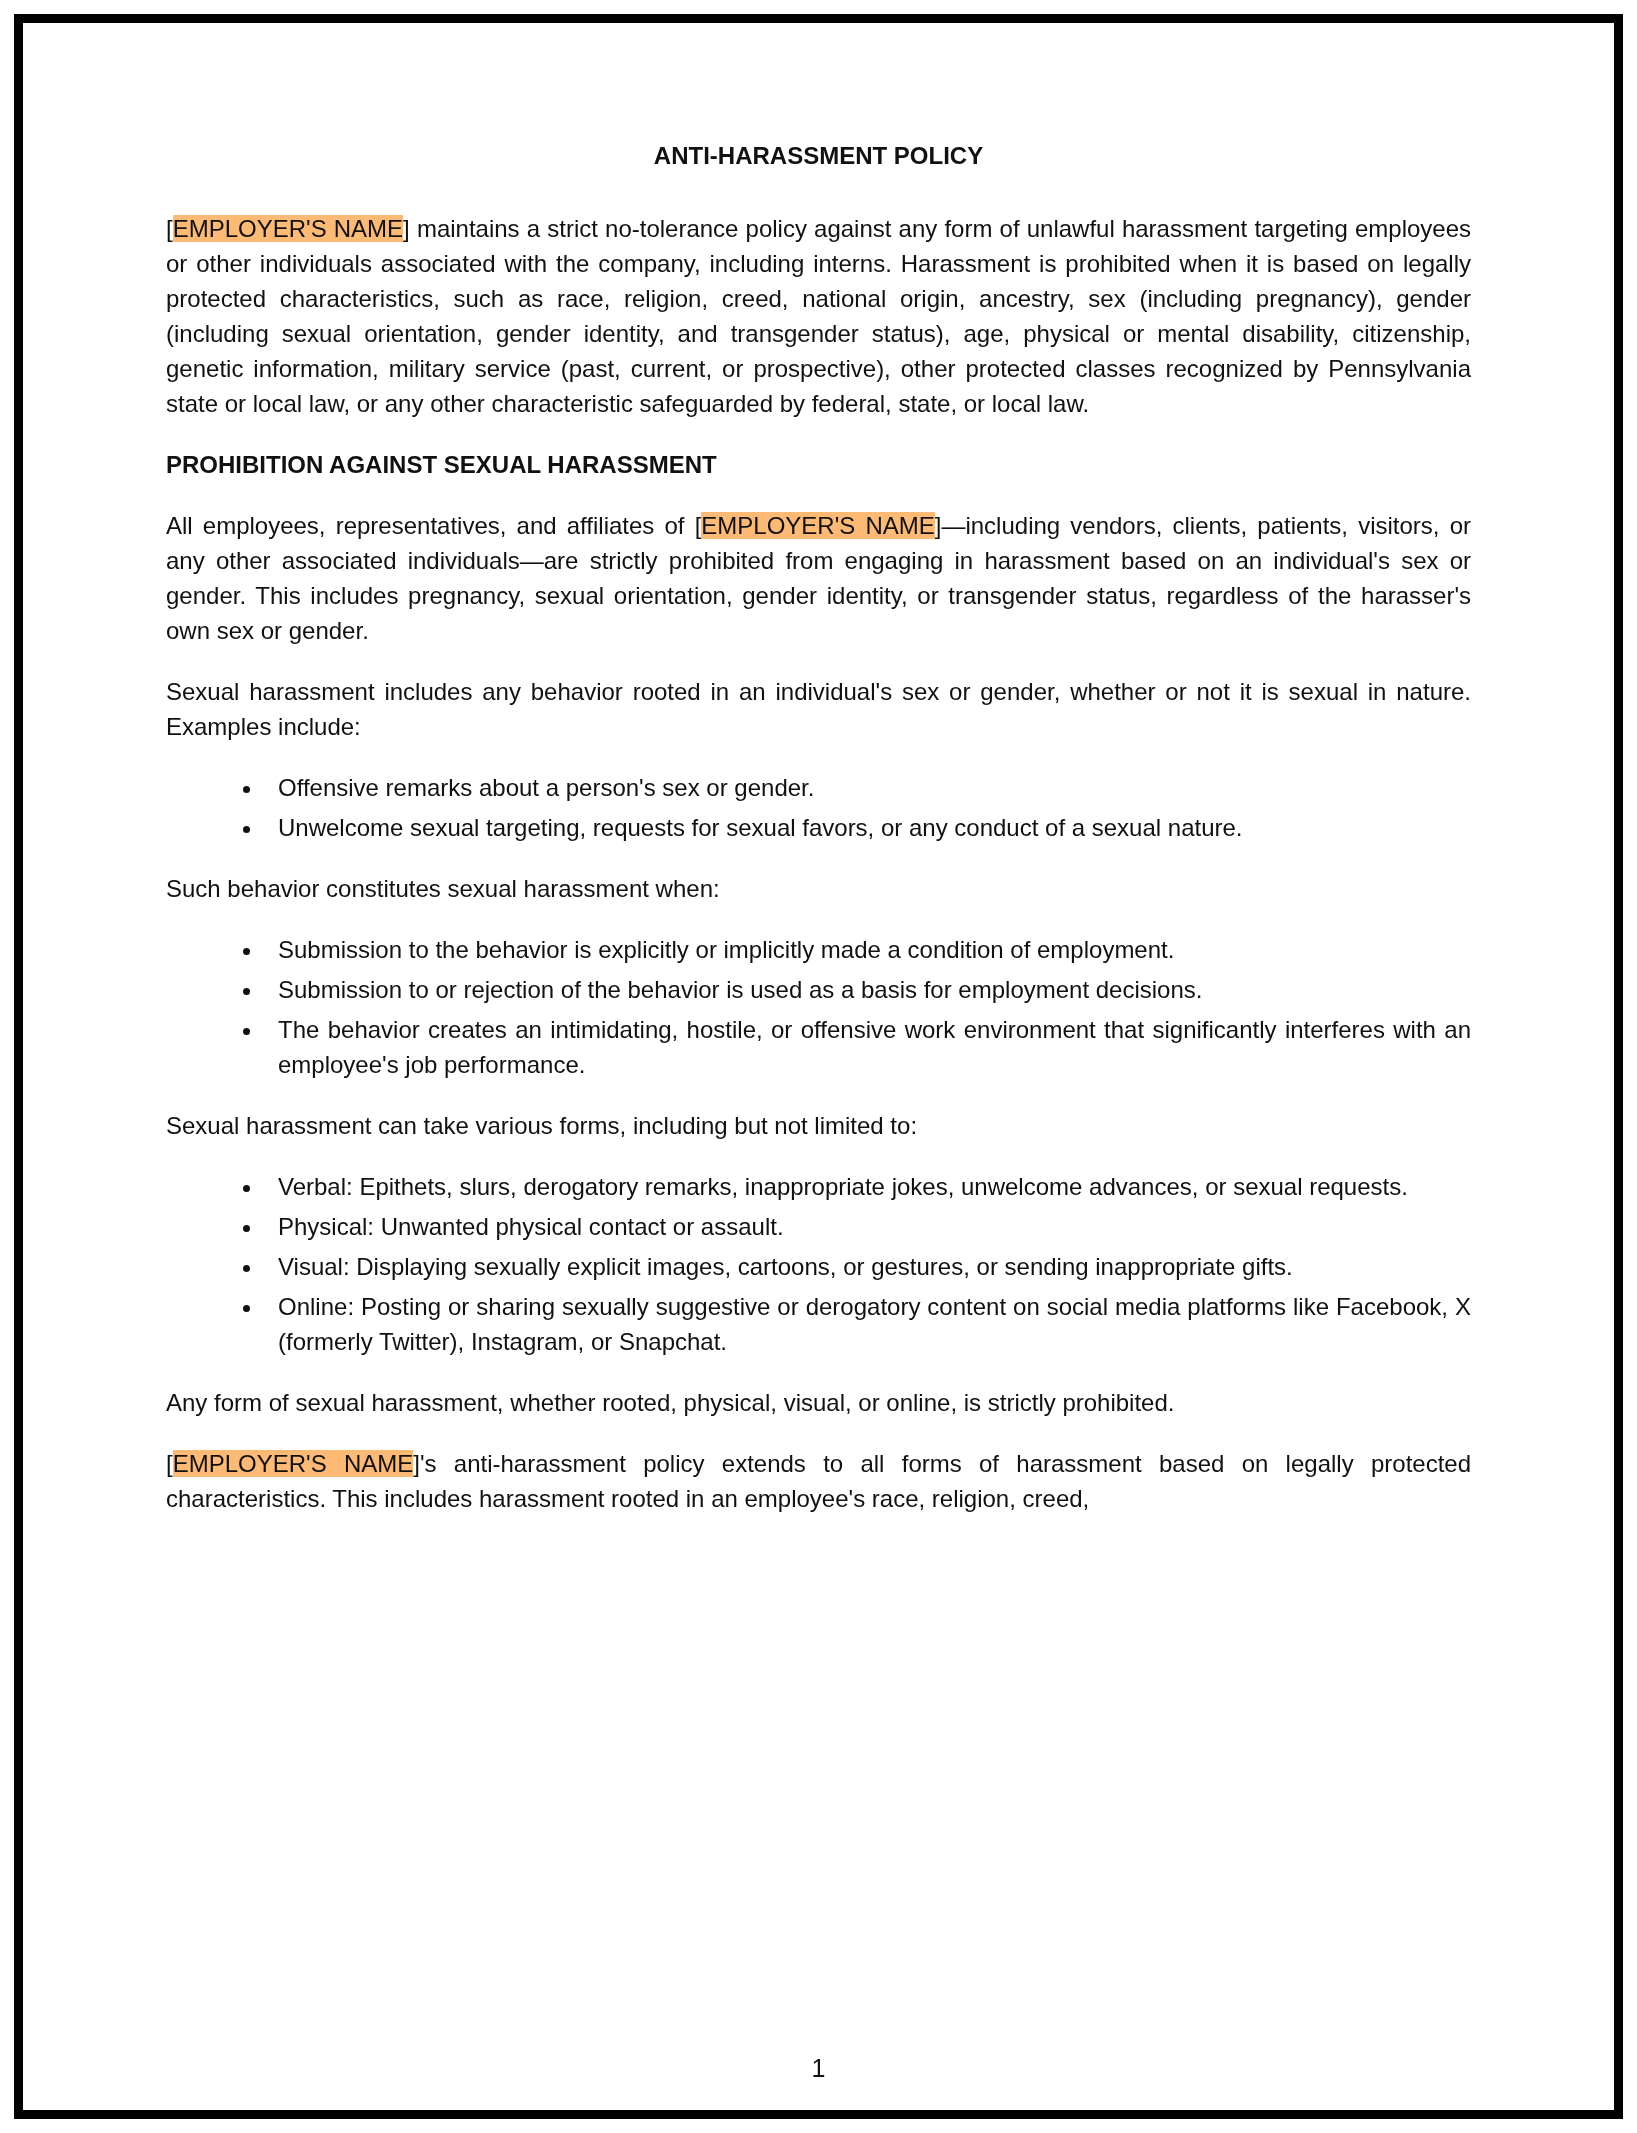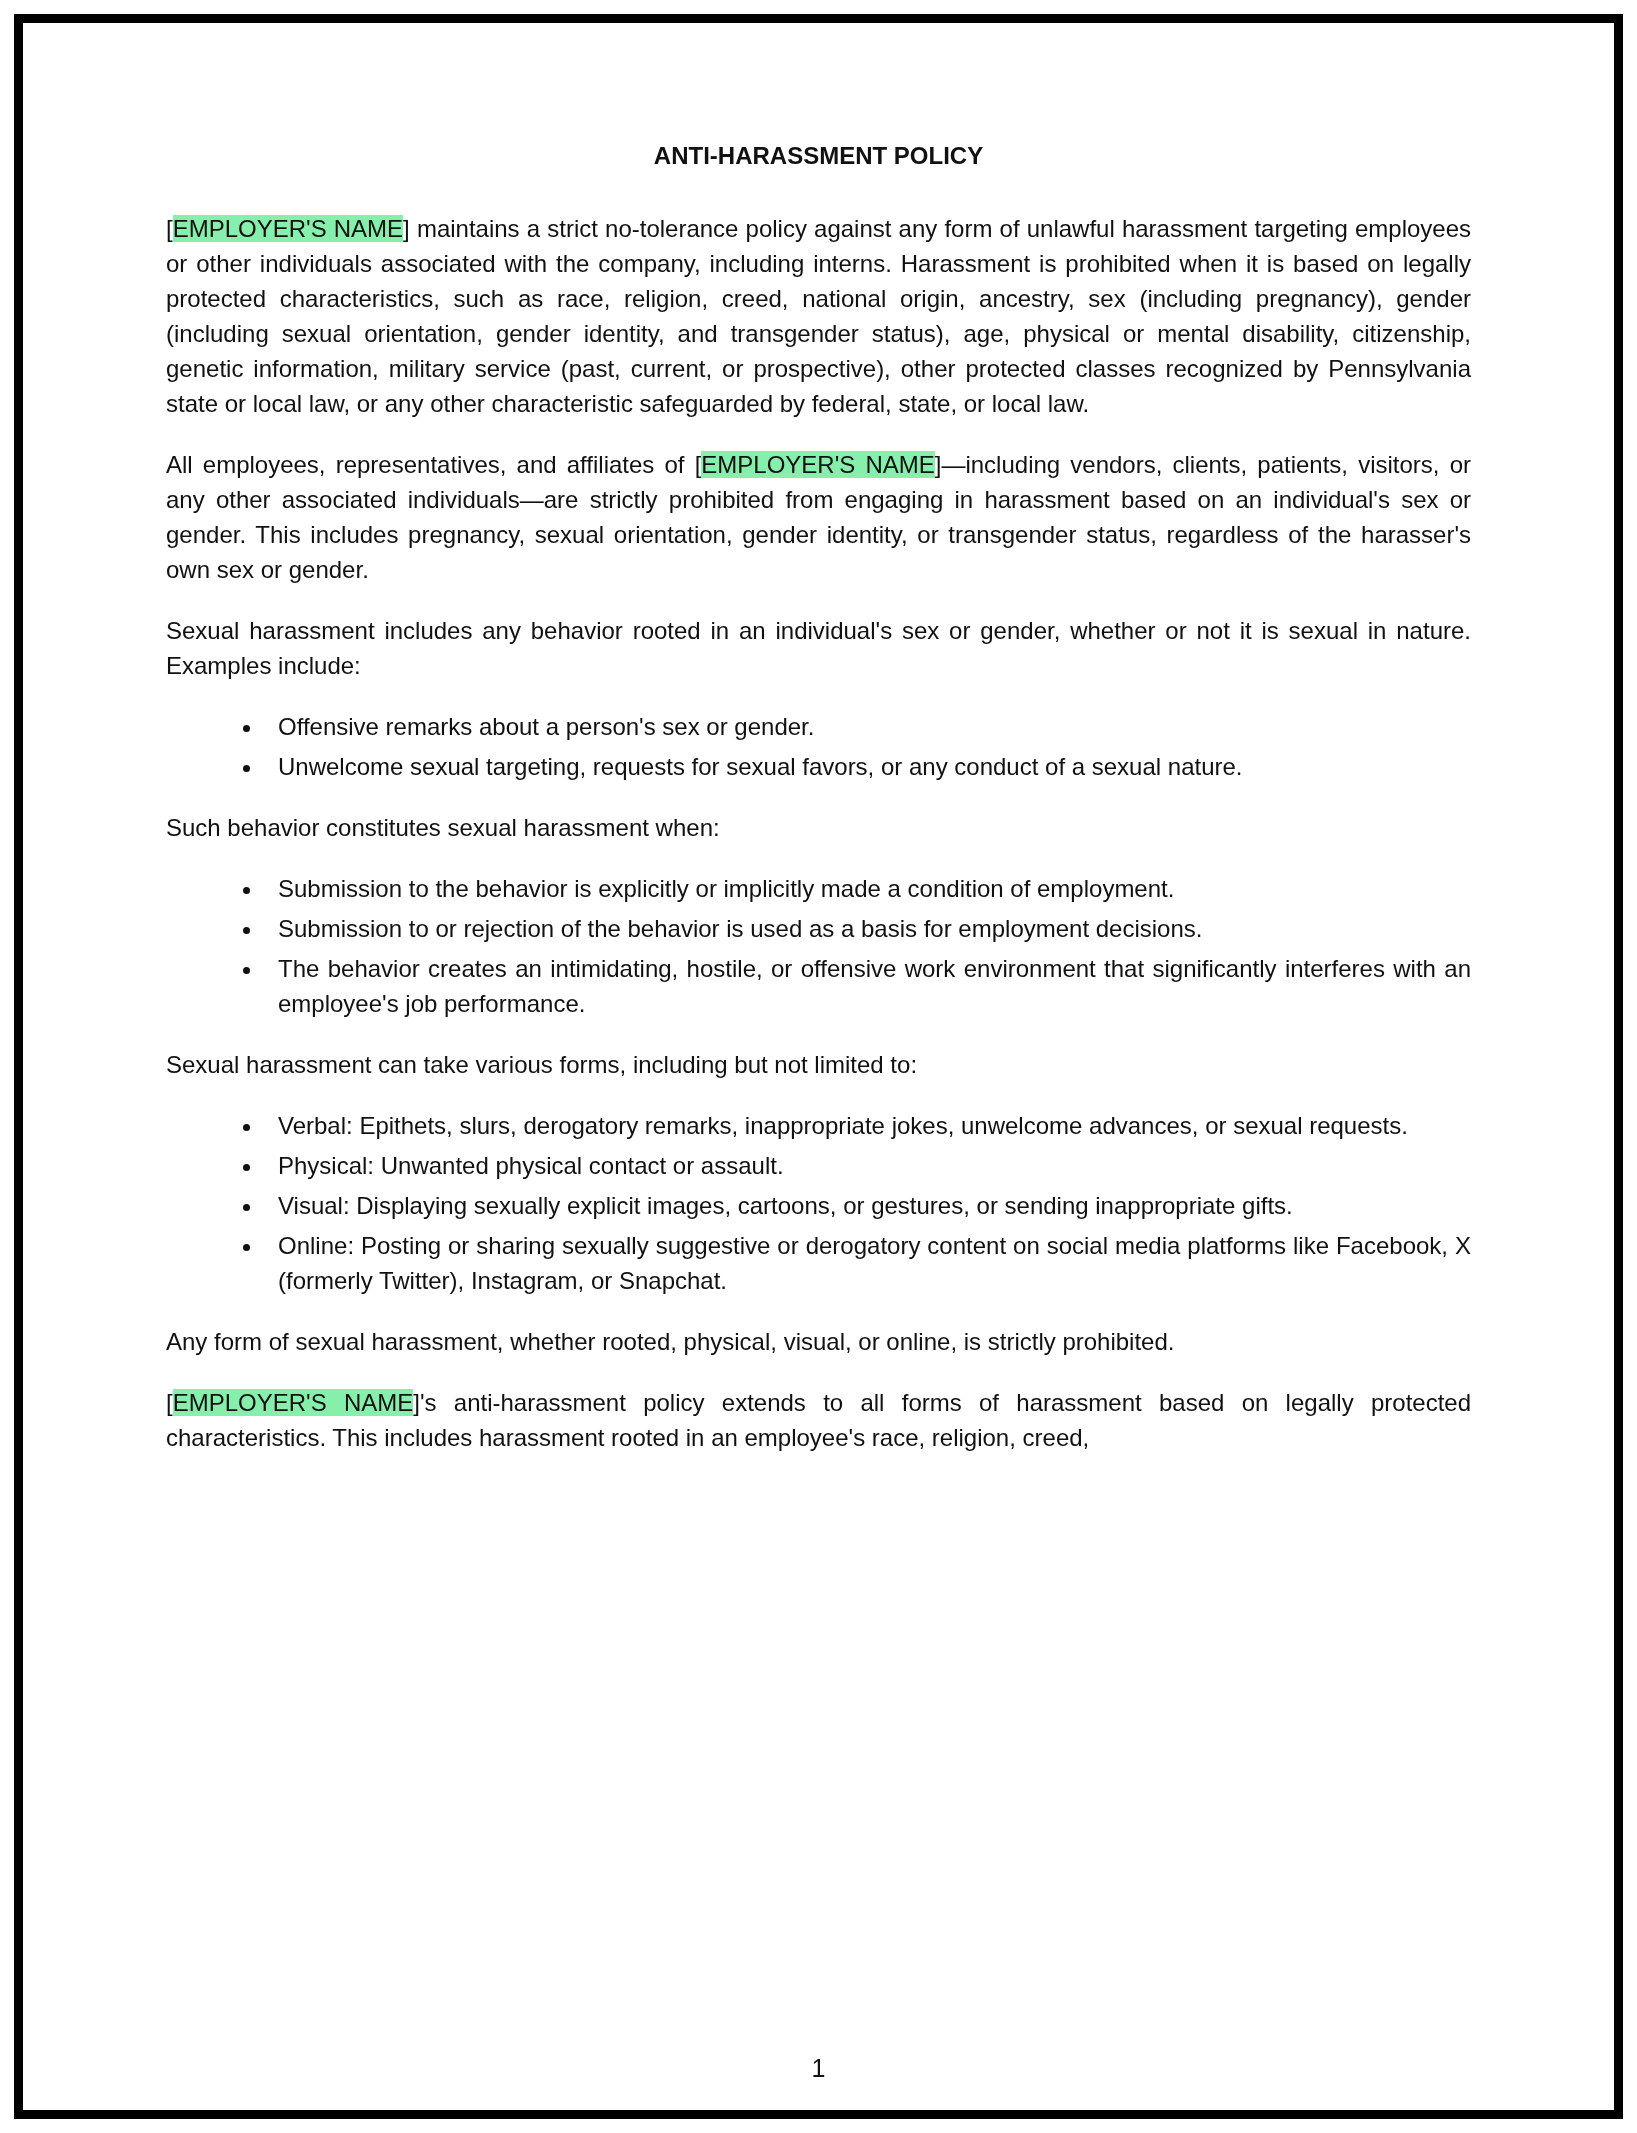--- a/index.html
+++ b/index.html
@@ -56,21 +56,21 @@
     margin: 0 0 26px 0;
     padding: 0 0 0 98px;
     list-style: disc outside;
   }
   ul.bullets li {
     text-align: justify;
     padding-left: 14px;
     margin: 0 0 5px 0;
   }
   .hl {
-    background: #86efac;
+    background: #fdba74;
   }
   .page-number {
     position: absolute;
     bottom: 50px;
     left: 0;
     right: 0;
     text-align: center;
     font-size: 25px;
     color: #111111;
   }
@@ -80,20 +80,21 @@
 
 <div class="page">
   <div class="frame"></div>
 
   <div class="content">
 
     <div class="doc-title">ANTI-HARASSMENT POLICY</div>
 
     <p class="para"><span>[</span><span class="hl">EMPLOYER'S NAME</span><span>] maintains a strict no-tolerance policy against any form of unlawful harassment targeting employees or other individuals associated with the company, including interns. Harassment is prohibited when it is based on legally protected characteristics, such as race, religion, creed, national origin, ancestry, sex (including pregnancy), gender (including sexual orientation, gender identity, and transgender status), age, physical or mental disability, citizenship, genetic information, military service (past, current, or prospective), other protected classes recognized by Pennsylvania state or local law, or any other characteristic safeguarded by federal, state, or local law.</span></p>
 
+    <div class="heading">PROHIBITION AGAINST SEXUAL HARASSMENT</div>
     <p class="para"><span>All employees, representatives, and affiliates of [</span><span class="hl">EMPLOYER'S NAME</span><span>]—including vendors, clients, patients, visitors, or any other associated individuals—are strictly prohibited from engaging in harassment based on an individual's sex or gender. This includes pregnancy, sexual orientation, gender identity, or transgender status, regardless of the harasser's own sex or gender.</span></p>
 
     <p class="para">Sexual harassment includes any behavior rooted in an individual's sex or gender, whether or not it is sexual in nature. Examples include:</p>
 
     <ul class="bullets">
       <li>Offensive remarks about a person's sex or gender.</li>
       <li>Unwelcome sexual targeting, requests for sexual favors, or any conduct of a sexual nature.</li>
     </ul>
 
     <p class="para">Such behavior constitutes sexual harassment when:</p>

